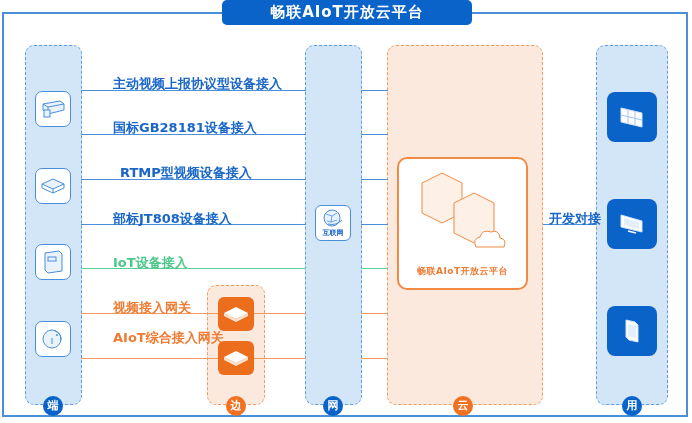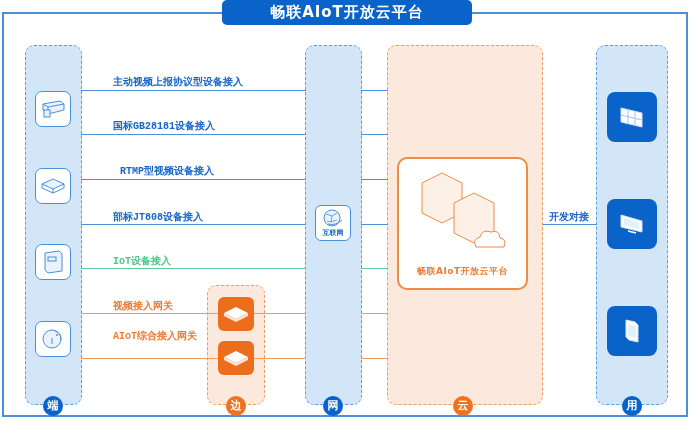--- a/index.html
+++ b/index.html
@@ -7,21 +7,21 @@
   .frame{position:absolute;left:2px;top:12px;width:686px;height:405px;border:2px solid #4a90d9;border-bottom-width:2px;box-sizing:border-box;}
   .title{position:absolute;left:222px;top:0;width:250px;height:25px;background:#0a63c9;border-radius:5px;color:#fff;font-weight:bold;font-size:15px;line-height:25px;text-align:center;letter-spacing:1px;}
   .col{position:absolute;border:1.5px dashed #5b9de0;border-radius:9px;background:#d3e6f8;box-sizing:border-box;}
   .col.orange{border-color:#f29a5e;background:#fbe9dd;}
   .badge{position:absolute;width:20px;height:20px;border-radius:50%;color:#fff;font-size:11px;font-weight:bold;line-height:20px;text-align:center;}
   .badge.blue{background:#0a63c9;}
   .badge.orange{background:#f07220;}
   .line{position:absolute;height:0;border-top:1.5px solid #4a8fda;}
   .line.green{border-top-color:#5ccf94;}
   .line.orange{border-top-color:#f39a5f;}
-  .lbl{position:absolute;font-size:10px;font-weight:bold;color:#1966c8;white-space:nowrap;font-family:Liberation Mono, monospace;}
+  .lbl{position:absolute;font-size:13px;font-weight:bold;color:#1966c8;white-space:nowrap;}
   .lbl.green{color:#4cc88a;}
   .lbl.orange{color:#ee7c34;text-align:right;}
   .dev{position:absolute;width:36px;height:36px;border:1.5px solid #4a8fda;border-radius:7px;background:#fff;box-sizing:border-box;display:flex;align-items:center;justify-content:center;}
   .gw{position:absolute;width:36px;height:34px;border-radius:6px;background:#ec6d1c;display:flex;align-items:center;justify-content:center;}
   .app{position:absolute;width:50px;height:50px;border-radius:8px;background:#0a63c9;display:flex;align-items:center;justify-content:center;}
   .net{position:absolute;width:36px;height:36px;border:1.5px solid #4a8fda;border-radius:6px;background:#fff;box-sizing:border-box;text-align:center;}
   .net .t{font-size:7px;font-weight:bold;color:#1966c8;position:absolute;bottom:2px;left:0;right:0;}
   .cloudbox{position:absolute;left:397px;top:157px;width:131px;height:133px;border:2px solid #f08a45;border-radius:10px;background:#fff;box-sizing:border-box;}
   .cloudbox .t{position:absolute;left:0;right:0;bottom:10px;text-align:center;font-size:9px;font-weight:bold;color:#ee7c34;letter-spacing:.5px;}
 </style>

